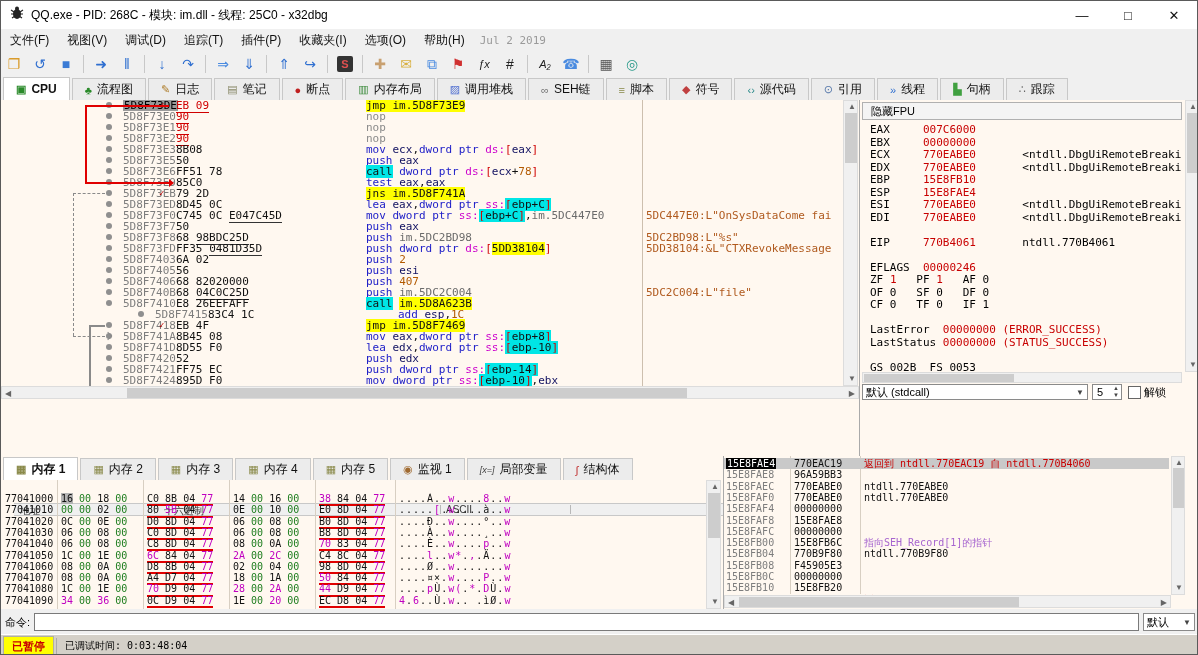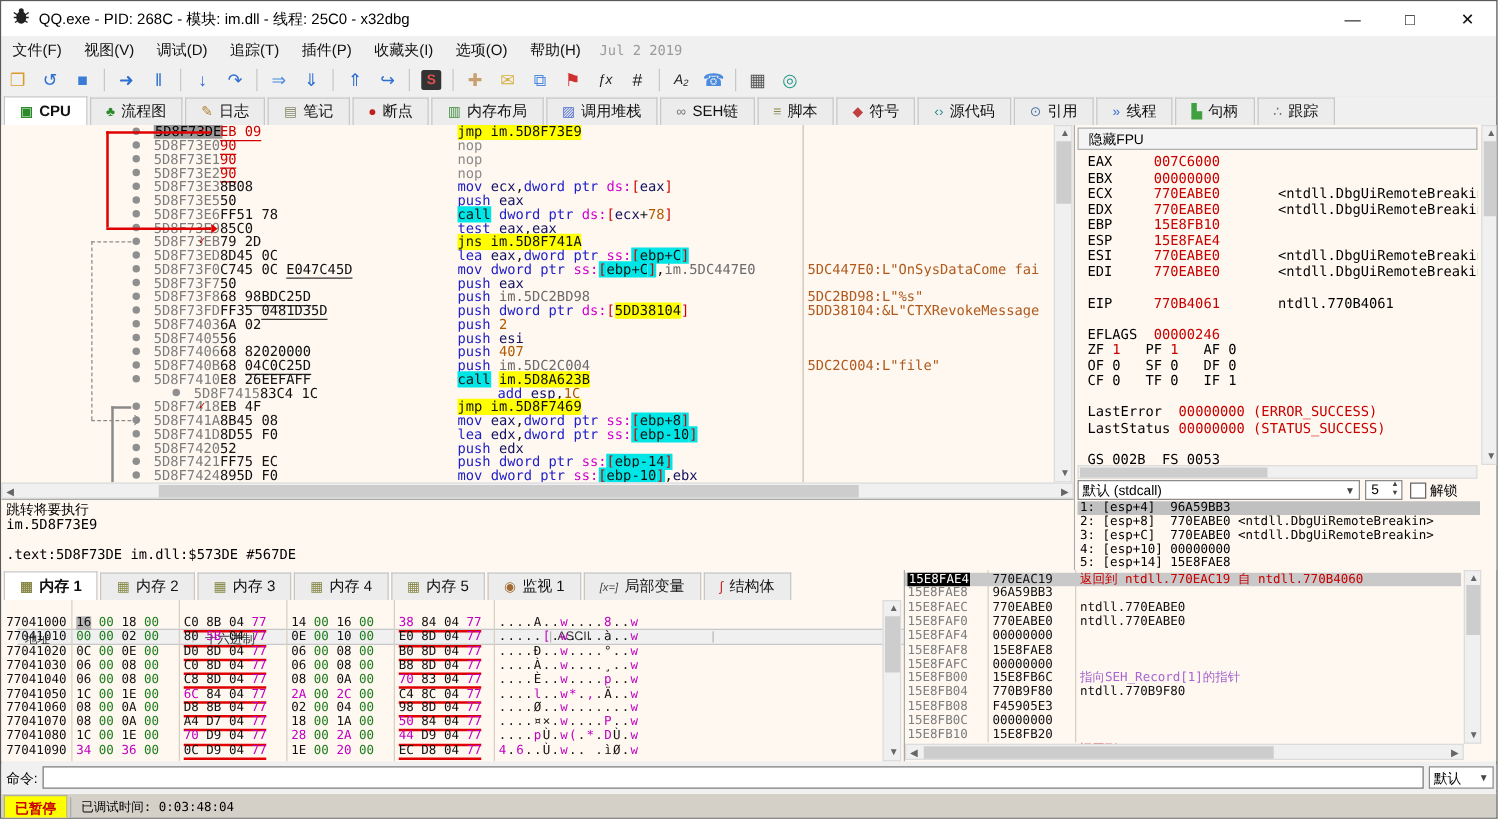--- a/index.html
+++ b/index.html
@@ -407,24 +407,20 @@
         <span class="sarrow" style="left:4px;top:2px;">▲</span>
         <div class="thumb" style="left:1px;top:12px;width:12px;height:50px;"></div>
         <span class="sarrow" style="left:4px;bottom:2px;">▼</span>
       </div>
 
       <div class="scroll" style="left:0;top:286px;width:858px;height:13px;">
         <span class="sarrow" style="left:3px;top:3px;">◀</span>
         <div class="thumb" style="left:125px;top:1px;width:560px;height:10px;"></div>
         <span class="sarrow" style="right:3px;top:3px;">▶</span>
       </div>
-      <div id="infobox" class="mono"><span>跳转将要执行</span>
-<span>im.5D8F73E9</span>
-
-<span>.text:5D8F73DE im.dll:$573DE #567DE</span></div>
     </div>
 
     <div id="regs">
       <div id="fpu-btn">隐藏FPU</div>
       <div id="reglines" class="mono"><div class="rline"><span class="c-k">EAX     </span><span class="c-v">007C6000</span></div><div class="rline"><span class="c-k">EBX     </span><span class="c-v">00000000</span></div><div class="rline"><span class="c-k">ECX     </span><span class="c-v">770EABE0</span><span class="c-k">       &lt;ntdll.DbgUiRemoteBreakin&gt;</span></div><div class="rline"><span class="c-k">EDX     </span><span class="c-v">770EABE0</span><span class="c-k">       &lt;ntdll.DbgUiRemoteBreakin&gt;</span></div><div class="rline"><span class="c-k">EBP     </span><span class="c-v">15E8FB10</span></div><div class="rline"><span class="c-k">ESP     </span><span class="c-v">15E8FAE4</span></div><div class="rline"><span class="c-k">ESI     </span><span class="c-v">770EABE0</span><span class="c-k">       &lt;ntdll.DbgUiRemoteBreakin&gt;</span></div><div class="rline"><span class="c-k">EDI     </span><span class="c-v">770EABE0</span><span class="c-k">       &lt;ntdll.DbgUiRemoteBreakin&gt;</span></div><div class="rline">&nbsp;</div><div class="rline"><span class="c-k">EIP     </span><span class="c-v">770B4061</span><span class="c-k">       ntdll.770B4061</span></div><div class="rline">&nbsp;</div><div class="rline"><span class="c-k">EFLAGS  </span><span class="c-v">00000246</span></div><div class="rline"><span class="c-k">ZF </span><span class="c-v">1</span><span class="c-k">   PF </span><span class="c-v">1</span><span class="c-k">   AF 0</span></div><div class="rline"><span class="c-k">OF 0   SF 0   DF 0</span></div><div class="rline"><span class="c-k">CF 0   TF 0   IF 1</span></div><div class="rline">&nbsp;</div><div class="rline"><span class="c-k">LastError  </span><span class="c-v">00000000 (ERROR_SUCCESS)</span></div><div class="rline"><span class="c-k">LastStatus </span><span class="c-v">00000000 (STATUS_SUCCESS)</span></div><div class="rline">&nbsp;</div><div class="rline"><span class="c-k">GS 002B  FS 0053</span></div></div>
 
       <div class="scroll" style="left:2px;top:272px;width:320px;height:11px;">
         <div class="thumb" style="left:1px;top:1px;width:150px;height:8px;"></div>
       </div>
       <div id="regconv">
@@ -432,21 +428,20 @@
           <span>默认 (stdcall)</span>
             <span style="font-size:8px;color:#444;">▼</span>
         </div>
         <div class="spin" style="position:absolute;left:232px;top:0;width:30px;height:16px;">
           <span style="flex:1;padding-left:4px;">5</span>
           <span style="font-size:6px;line-height:7px;color:#444;padding-right:2px;">▲<br>▼</span>
         </div>
         <span style="position:absolute;left:268px;top:2px;width:11px;height:11px;border:1px solid #666;background:#fff;"></span>
         <span style="position:absolute;left:284px;top:1px;font-size:11px;">解锁</span>
       </div>
-      <div id="args"><div class="argrow sel">1: [esp+4]  96A59BB3</div><div class="argrow">2: [esp+8]  770EABE0 &lt;ntdll.DbgUiRemoteBreakin&gt;</div><div class="argrow">3: [esp+C]  770EABE0 &lt;ntdll.DbgUiRemoteBreakin&gt;</div><div class="argrow">4: [esp+10] 00000000</div><div class="argrow">5: [esp+14] 15E8FAE8</div></div>
 
       <div class="scroll" style="left:325px;top:0px;width:14px;height:272px;">
         <span class="sarrow" style="left:3px;top:2px;">▲</span>
         <div class="thumb" style="left:1px;top:12px;width:11px;height:60px;"></div>
         <span class="sarrow" style="left:3px;bottom:2px;">▼</span>
       </div>
     </div>
   </div>
 
   <div id="bottom">

